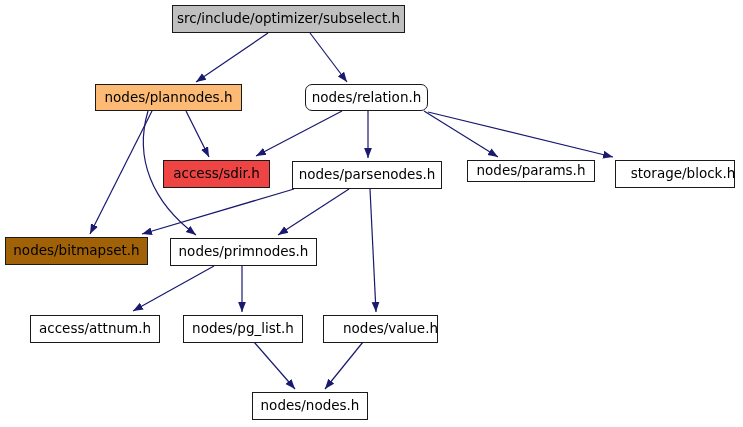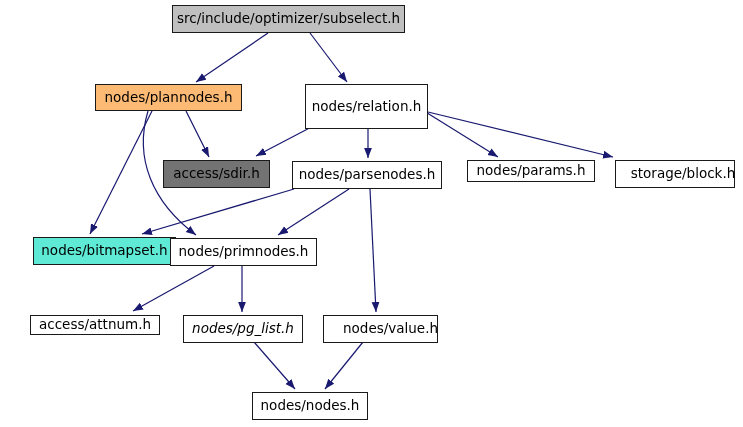--- a/index.html
+++ b/index.html
@@ -70,45 +70,45 @@
         <path d="M363,342 L325,389" fill="none" stroke="#191970" stroke-width="1.2" marker-end="url(#arrowhead)"></path>
       </g>
   </svg>
   <div id="nodes">
       <div class="node root" style="left: 172px; top: 5px; width: 233px; height: 28px; background: rgb(191, 191, 191); border-color: rgb(26, 26, 26);">
         <span>src/include/optimizer/subselect.h</span>
       </div>
       <div class="node" style="left: 95px; top: 84px; width: 147px; height: 27px; background: #fdba74; border-color: rgb(26, 26, 26);">
         <span>nodes/plannodes.h</span>
       </div>
-      <div class="node" style="left: 305px; top: 84px; width: 123px; height: 45px; background: rgb(255, 255, 255); border-color: rgb(26, 26, 26);">
+      <div class="node" style="left: 305px; top: 84px; width: 123px; height: 27px; background: rgb(255, 255, 255); border-color: rgb(26, 26, 26); border-radius: 7px;">
         <span>nodes/relation.h</span>
       </div>
-      <div class="node" style="left: 163px; top: 160px; width: 107px; height: 28px; background: #737373; border-color: rgb(26, 26, 26);">
+      <div class="node" style="left: 163px; top: 160px; width: 107px; height: 28px; background: #ef4444; border-color: rgb(26, 26, 26);">
         <span>access/sdir.h</span>
       </div>
       <div class="node" style="left: 292px; top: 161px; width: 150px; height: 28px; background: rgb(255, 255, 255); border-color: rgb(26, 26, 26);">
         <span>nodes/parsenodes.h</span>
       </div>
       <div class="node" style="left: 467px; top: 160px; width: 128px; height: 22px; background: rgb(255, 255, 255); border-color: rgb(26, 26, 26);">
         <span>nodes/params.h</span>
       </div>
       <div class="node" style="left: 615px; top: 160px; width: 120px; height: 28px; background: rgb(255, 255, 255); border-color: rgb(26, 26, 26); padding-left: 16px;">
         <span>storage/block.h</span>
       </div>
-      <div class="node" style="left: 5px; top: 237px; width: 143px; height: 28px; background: #5eead4; border-color: rgb(26, 26, 26); margin-left: 28px;">
+      <div class="node" style="left: 5px; top: 237px; width: 143px; height: 28px; background: #a16207; border-color: rgb(26, 26, 26);">
         <span>nodes/bitmapset.h</span>
       </div>
       <div class="node" style="left: 170px; top: 238px; width: 147px; height: 28px; background: rgb(255, 255, 255); border-color: rgb(26, 26, 26); text-align: center;">
         <span>nodes/primnodes.h</span>
       </div>
-      <div class="node" style="left: 30px; top: 315px; width: 130px; height: 20px; background: rgb(255, 255, 255); border-color: rgb(26, 26, 26);">
+      <div class="node" style="left: 30px; top: 315px; width: 130px; height: 28px; background: rgb(255, 255, 255); border-color: rgb(26, 26, 26);">
         <span>access/attnum.h</span>
       </div>
-      <div class="node" style="left: 183px; top: 315px; width: 120px; height: 28px; background: rgb(255, 255, 255); border-color: rgb(26, 26, 26); font-style: italic;">
+      <div class="node" style="left: 183px; top: 315px; width: 120px; height: 28px; background: rgb(255, 255, 255); border-color: rgb(26, 26, 26);">
         <span>nodes/pg_list.h</span>
       </div>
       <div class="node" style="left: 323px; top: 315px; width: 115px; height: 28px; background: rgb(255, 255, 255); border-color: rgb(26, 26, 26); padding-left: 20px;">
         <span>nodes/value.h</span>
       </div>
       <div class="node" style="left: 252px; top: 392px; width: 116px; height: 28px; background: rgb(255, 255, 255); border-color: rgb(26, 26, 26);">
         <span>nodes/nodes.h</span>
       </div>
     </div>
 </div>

